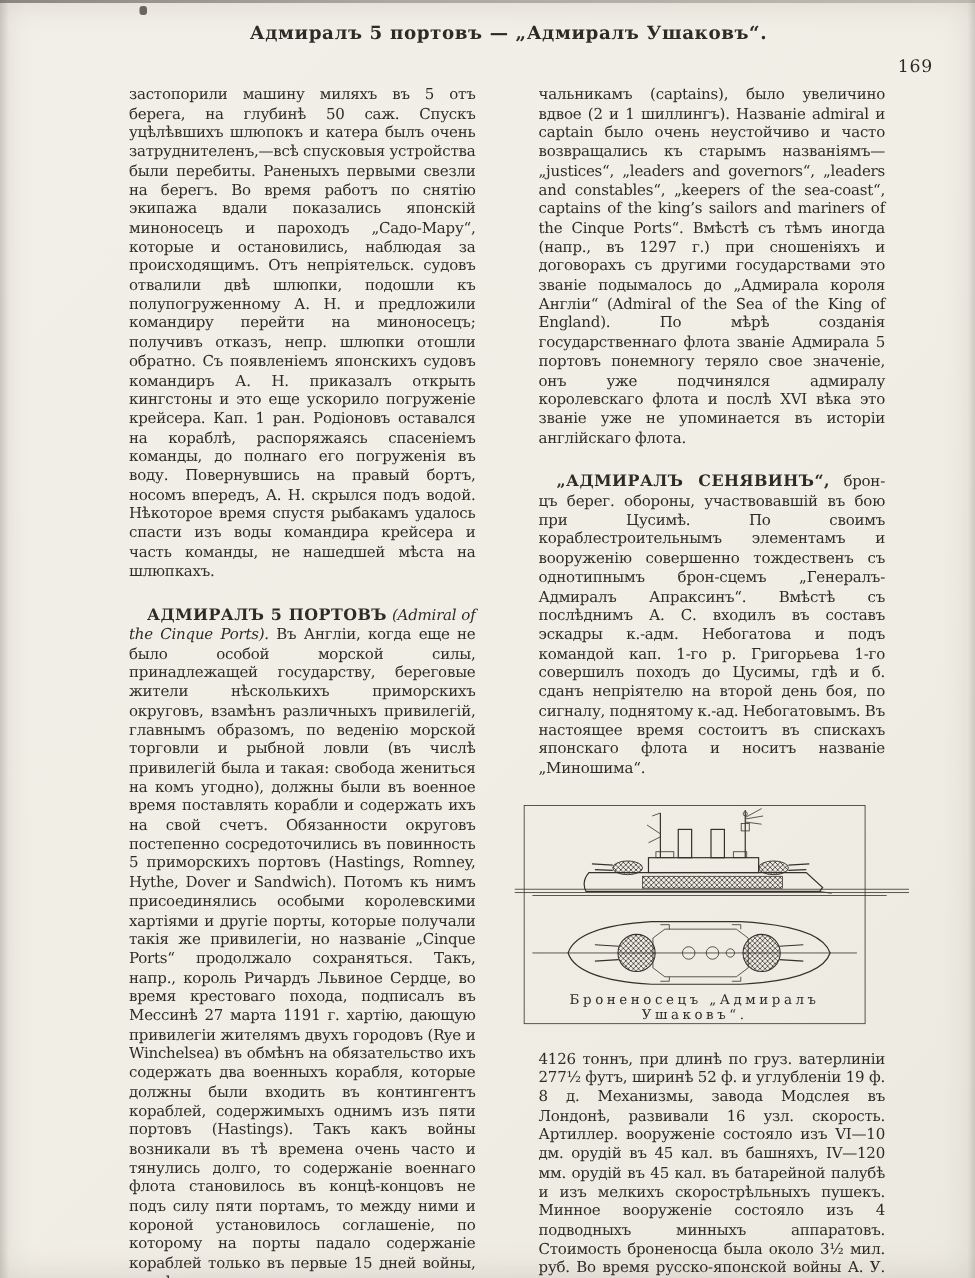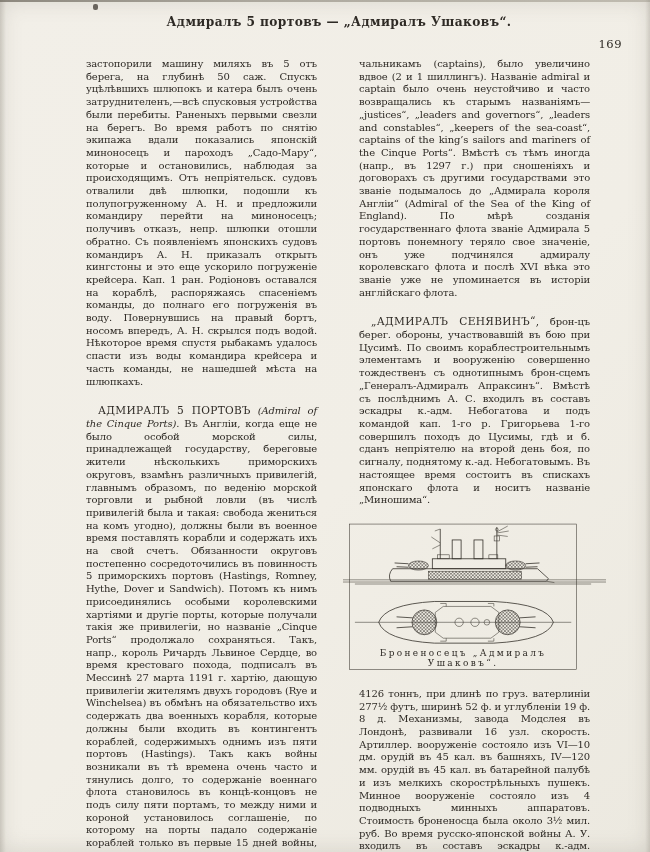--- a/index.html
+++ b/index.html
@@ -24,21 +24,21 @@
   .running-head { position:relative; height:18px; }
   .rh-title { display:block; text-align:center; font-weight:bold;
     font-size:12.2px; letter-spacing:.4px; white-space:nowrap; }
   .rh-page { position:absolute; right:-14px; top:1px; font-size:11.5px; letter-spacing:.5px;margin-top:21px; }
 
   .columns { display:flex; gap:10px; margin-top:9px; }
   .col { width:263px; font-size:10px; line-height:12.7px; text-align:justify;
     letter-spacing:-.15px; word-spacing:-.2px; }
   .col p { margin:16px; }
   p.entry { margin-top:6px; text-indent:12px; }
-  .entry-head { font-weight:normal; font-size:10.6px; letter-spacing:.3px; }
+  .entry-head { font-weight:bold; font-size:10.6px; letter-spacing:.3px; }
   .entry-latin { font-style:italic; }
 
   figure.ship-figure { margin:4px 0 3px 0; }
   figure.ship-figure svg { display:block; width:263px; height:149px; }
   .ink { stroke:#34302a; fill:none; stroke-width:.8; }
   .ink-thin { stroke:#3a362f; fill:none; stroke-width:.55; }
   .fig-cap { font-size:9px; letter-spacing:2.4px; fill:#2e2a25;
     font-family:"DejaVu Serif","Liberation Serif",serif; }
 </style>
 </head>

